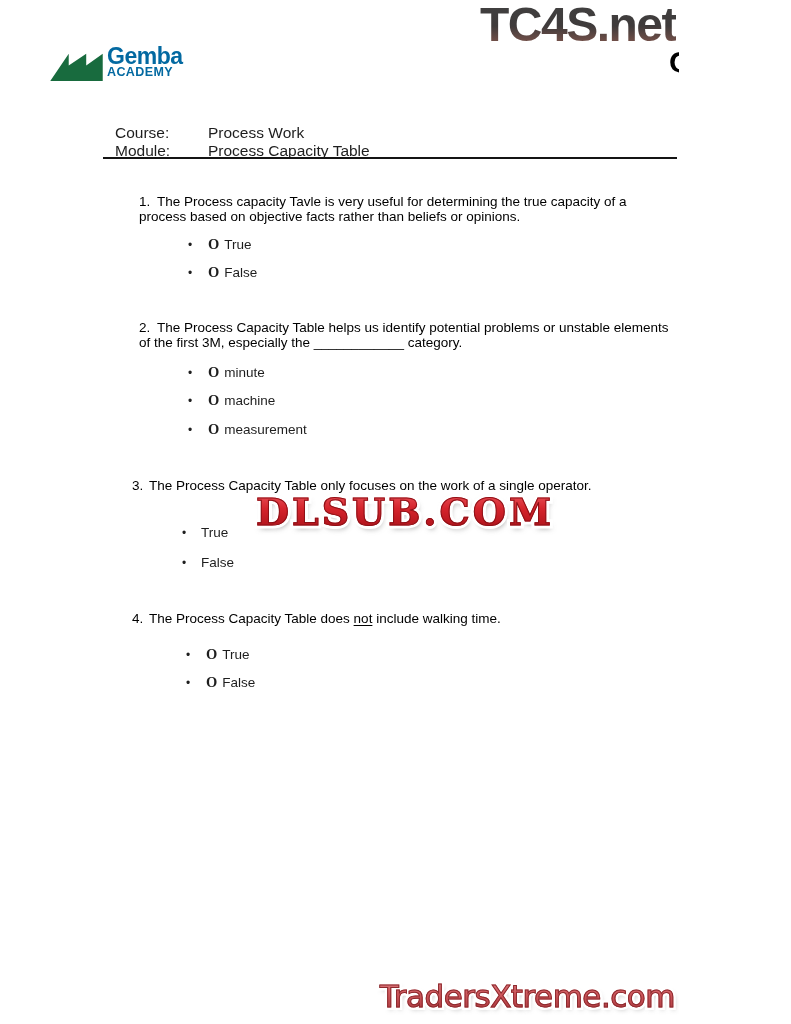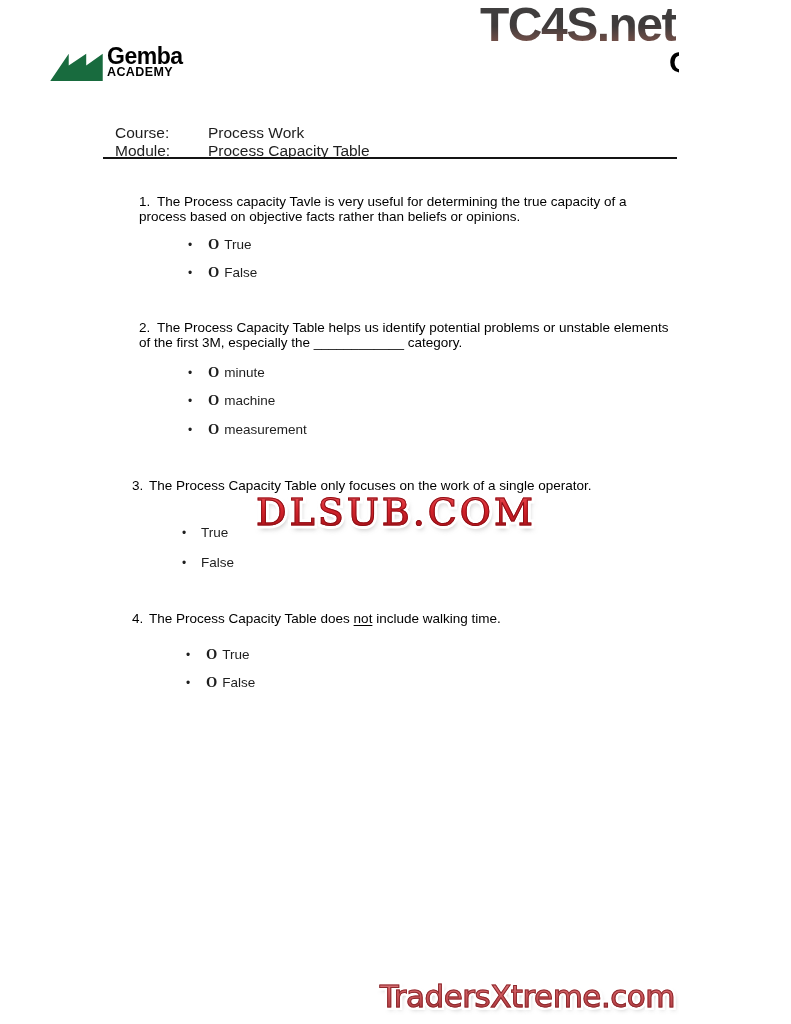--- a/index.html
+++ b/index.html
@@ -29,21 +29,21 @@
   .wm-stack .stroke {
     position: absolute; left: 0; top: 0;
     color: #fff;
     -webkit-text-stroke: 7px #ffffff;
     text-shadow: 2px 4px 5px rgba(110,110,110,0.55), -1px -1px 3px rgba(165,165,165,0.4);
   }
   .wm-stack .fill { position: relative; }
   .wm-dlsub {
     left: 256px; top: 491px;
     font-family: "DejaVu Serif", serif;
-    font-weight: normal; font-size: 38px; letter-spacing: 3px; line-height: 42px;
+    font-weight: bold; font-size: 38px; letter-spacing: 3px; line-height: 42px;
   }
   .wm-dlsub .fill {
     background: linear-gradient(180deg, #ec575e 0%, #d5242c 42%, #a60f17 100%);
     -webkit-background-clip: text; background-clip: text; color: transparent;
     -webkit-text-stroke: 1px #8c1016;
   }
   .wm-traders {
     left: auto; right: 4px; top: 978px;
     font-family: "DejaVu Sans", sans-serif;
     font-weight: normal; font-size: 31px; letter-spacing: -0.5px; line-height: 36px;
@@ -51,21 +51,21 @@
   .wm-traders .stroke { -webkit-text-stroke: 6px #ffffff; text-shadow: 2px 3px 4px rgba(120,120,120,0.5); }
   .wm-traders .fill {
     background: linear-gradient(180deg, #de8387 0%, #cf575c 45%, #a6343a 100%);
     -webkit-background-clip: text; background-clip: text; color: transparent;
     -webkit-text-stroke: 1px #8c2a2e;
   }
 
   
   .logo { position: absolute; left: 50px; top: 46px; display: flex; align-items: flex-start; }
   .logo svg { display: block; margin-top: 1px; }
-  .logo-text { margin-left: 4px; color: #000000; }
+  .logo-text { margin-left: 4px; color: #0369a1; }
   .logo-name {
     font-size: 23px; font-weight: bold; line-height: 20px; letter-spacing: -0.5px;
   }
   .logo-sub {
     font-size: 12.5px; font-weight: bold; line-height: 13px; letter-spacing: 0.4px;
   }
   .title {
     position: absolute; left: 0; top: 45px; width: 740px;
     margin: 0; text-align: right;
     font-size: 30px; font-weight: bold; letter-spacing: 1.5px; color: #000;

